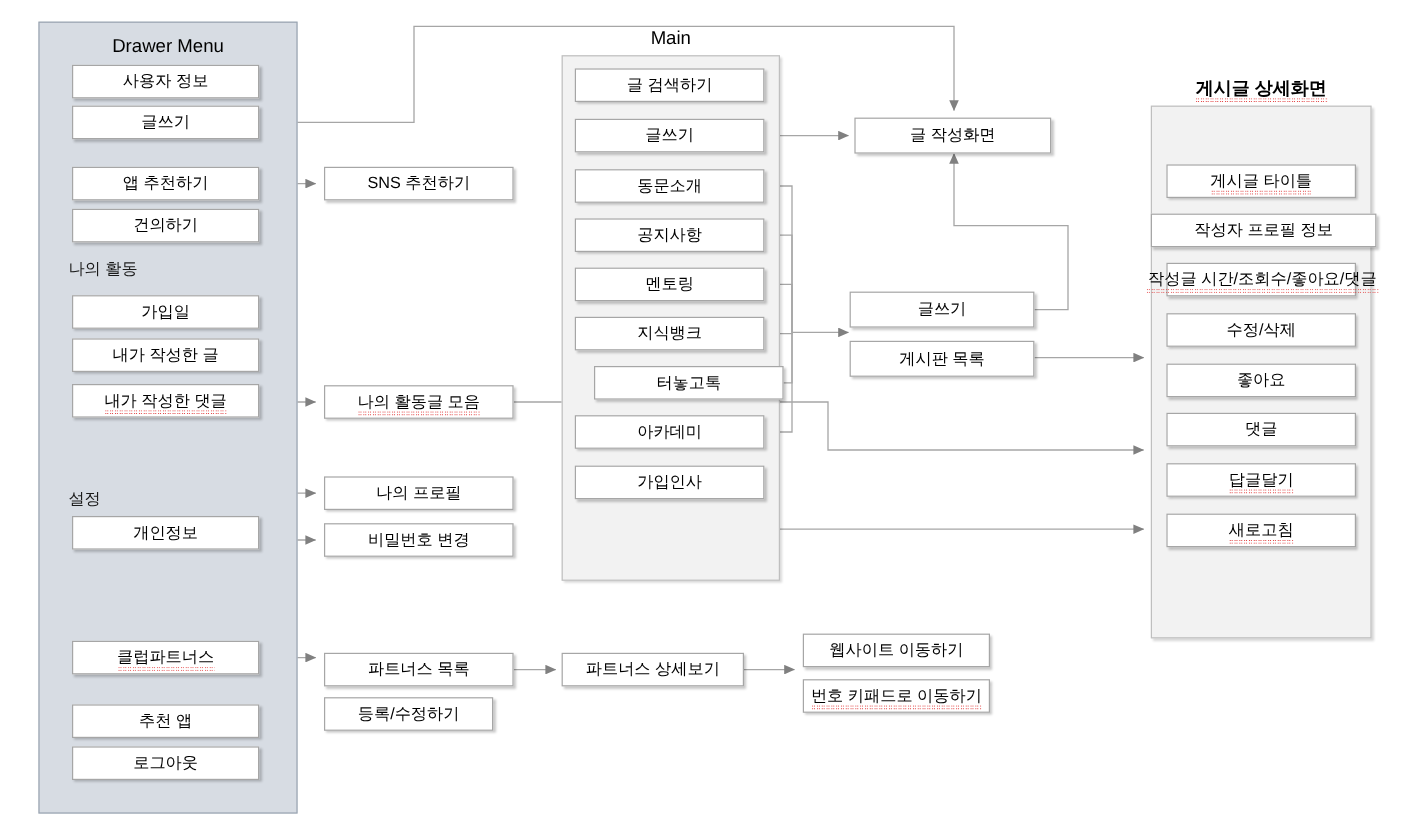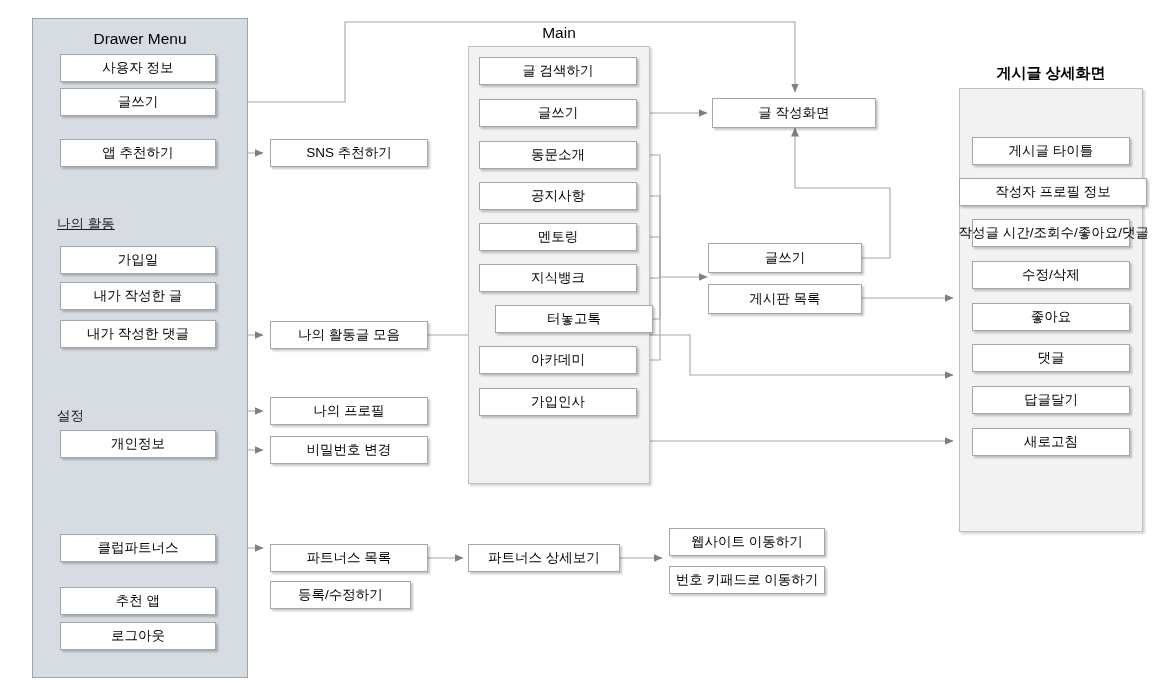--- a/index.html
+++ b/index.html
@@ -39,21 +39,21 @@
     position:absolute;font-size:13.5px;color:#1a1a1a;white-space:nowrap;
   }
 
   
   .node{
     position:absolute;box-sizing:border-box;
     background:#ffffff;border:1px solid #a6a6a6;
     box-shadow:2px 2px 2px rgba(0,0,0,.22);
     display:flex;align-items:center;justify-content:center;
     font-size:13.5px;color:#000;white-space:nowrap;
-    text-align:right;
+    text-align:center;
   }
   .node.overflow{overflow:visible;}
   .node.overflow span{
     display:inline-block;white-space:nowrap;
     transform:translateX(0);
   }
 
   
   .sq{
     position:relative;display:inline-block;
@@ -115,32 +115,35 @@
 
       <path d="M428,558 L463,558" marker-end="url(#ah)"></path>
       <path d="M620,558 L662,558" marker-end="url(#ah)"></path>
     </g>
   </svg>
 
   <div class="panel panel-drawer" style="left:32px;top:18px;width:216px;height:660px;"></div>
 
   <div class="panel-title title-drawer" style="left:32px;top:30px;width:216px;">Drawer Menu</div>
 
-  <div class="group-label" style="left:57px;top:215px;text-decoration:underline;">나의 활동</div>
+  <div class="group-label" style="left:57px;top:215px;">나의 활동</div>
   <div class="group-label" style="left:57px;top:407px;text-align:right;">설정</div>
 
   <div class="node" style="left:60px;top:54px;width:156px;height:28px;">
     <span>사용자 정보</span>
   </div>
   <div class="node" style="left:60px;top:88px;width:156px;height:28px;">
     <span>글쓰기</span>
   </div>
   <div class="node" style="left:60px;top:139px;width:156px;height:28px;">
     <span>앱 추천하기</span>
   </div>
+  <div class="node" style="left:60px;top:174px;width:156px;height:28px;">
+    <span>건의하기</span>
+  </div>
 
   <div class="node" style="left:60px;top:246px;width:156px;height:28px;">
     <span>가입일</span>
   </div>
   <div class="node" style="left:60px;top:282px;width:156px;height:28px;">
     <span>내가 작성한 글</span>
   </div>
   <div class="node" style="left:60px;top:320px;width:156px;height:28px;">
     <span class="sq">내가 작성한 댓글</span>
   </div>

